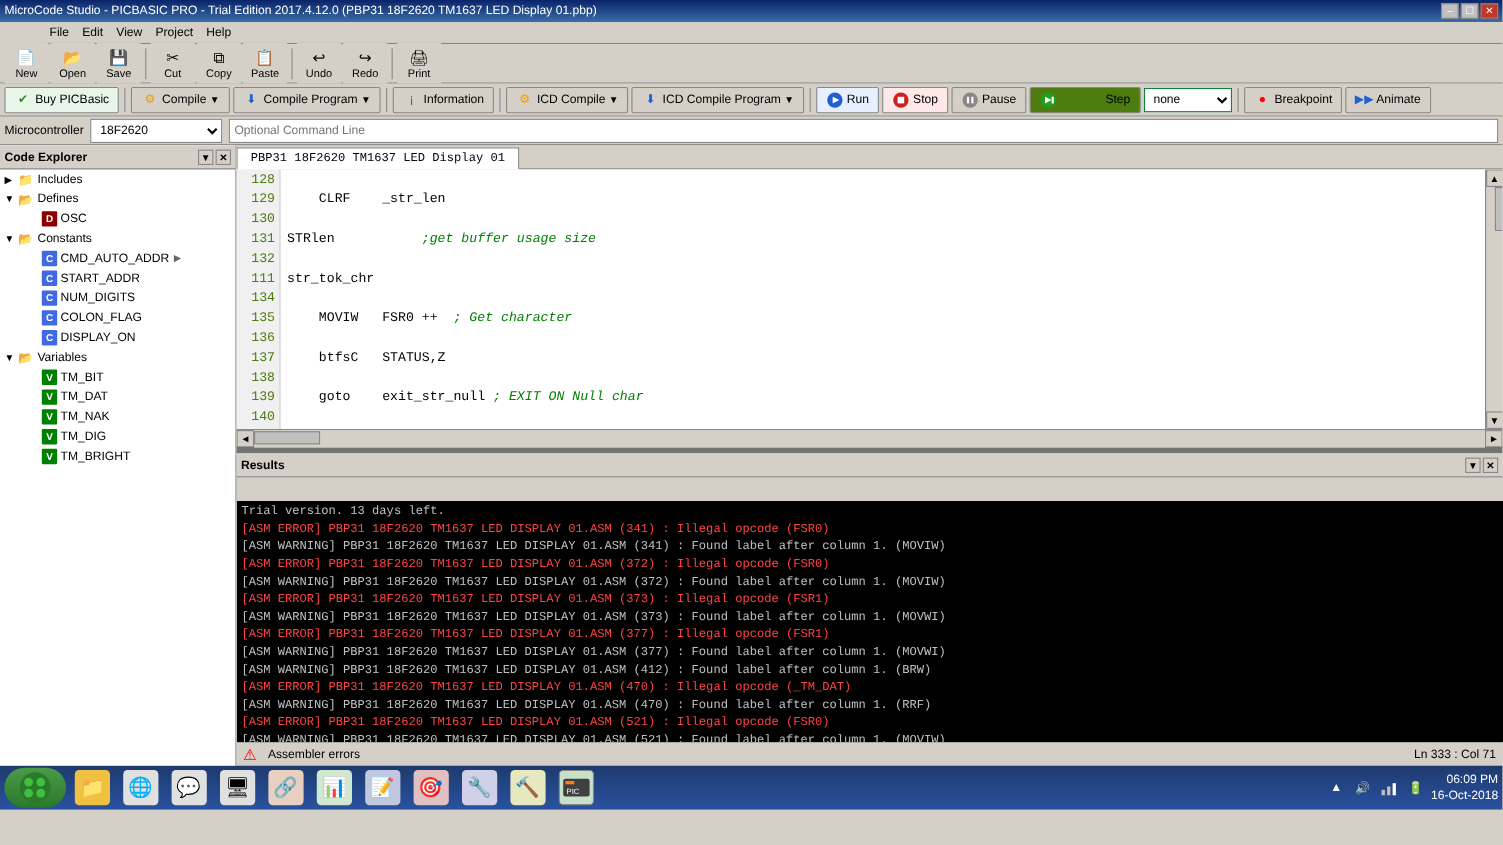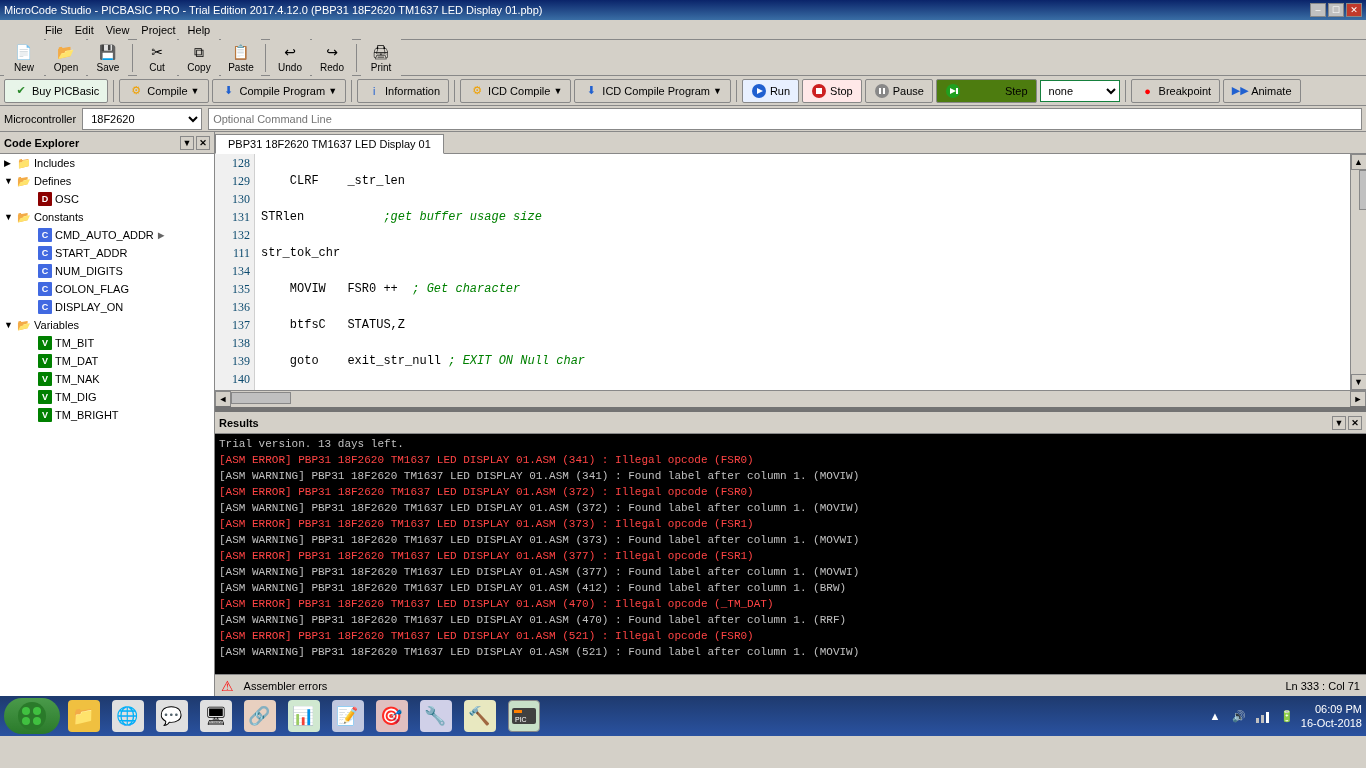--- a/index.html
+++ b/index.html
@@ -166,20 +166,21 @@
     .tab {
       background: #d4d0c8;
       border: 1px solid #888;
       border-bottom: none;
       padding: 2px 12px;
       font-size: 11px;
       cursor: pointer;
       height: 20px;
       display: flex;
       align-items: center;
+      font-family: Liberation Mono, monospace;
     }
     .tab.active {
       background: white;
       border-bottom: 1px solid white;
       position: relative;
       top: 1px;
       z-index: 1;
     }
     #editor-area {
       flex: 1;
@@ -187,26 +188,26 @@
       overflow: hidden;
       display: flex;
       position: relative;
     }
     #line-numbers {
       width: 40px;
       background: #f0f0f0;
       border-right: 1px solid #d0d0d0;
       overflow: hidden;
       padding: 0;
-      font-family: Liberation Serif, serif;
+      font-family: Liberation Mono, monospace;
       font-size: 12px;
       line-height: 18px;
       text-align: right;
       padding-right: 4px;
-      color: #0c4a6e;
+      color: #4d7c0f;
     }
     #code-content {
       flex: 1;
       overflow: hidden;
       font-family: 'Courier New', monospace;
       font-size: 12px;
       line-height: 18px;
       padding-left: 6px;
       white-space: pre;
       color: #000;
@@ -252,20 +253,21 @@
     }
     #results-content {
       flex: 1;
       background: black;
       color: #c0c0c0;
       font-family: 'Courier New', monospace;
       font-size: 11px;
       overflow-y: auto;
       padding: 2px 4px;
       line-height: 16px;
+      margin-top: 21px;
     }
     .result-line { display: block; white-space: pre; }
     .result-error { color: #ff4444; }
     .result-warning { color: #c0c0c0; }
     .result-info { color: #c0c0c0; }
     #results-footer {
       background: #d4d0c8;
       height: 22px;
       display: flex;
       align-items: center;

